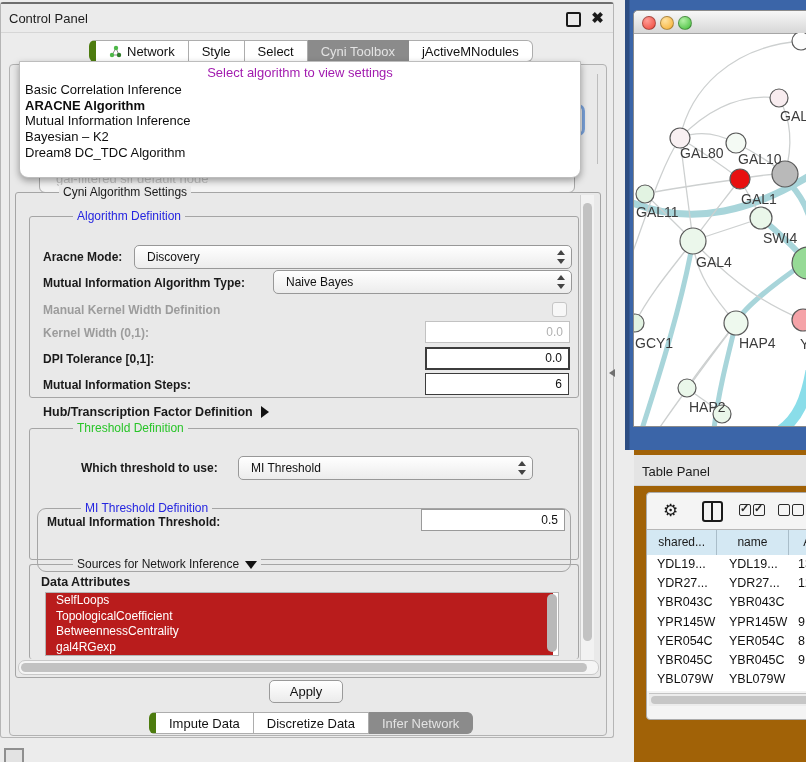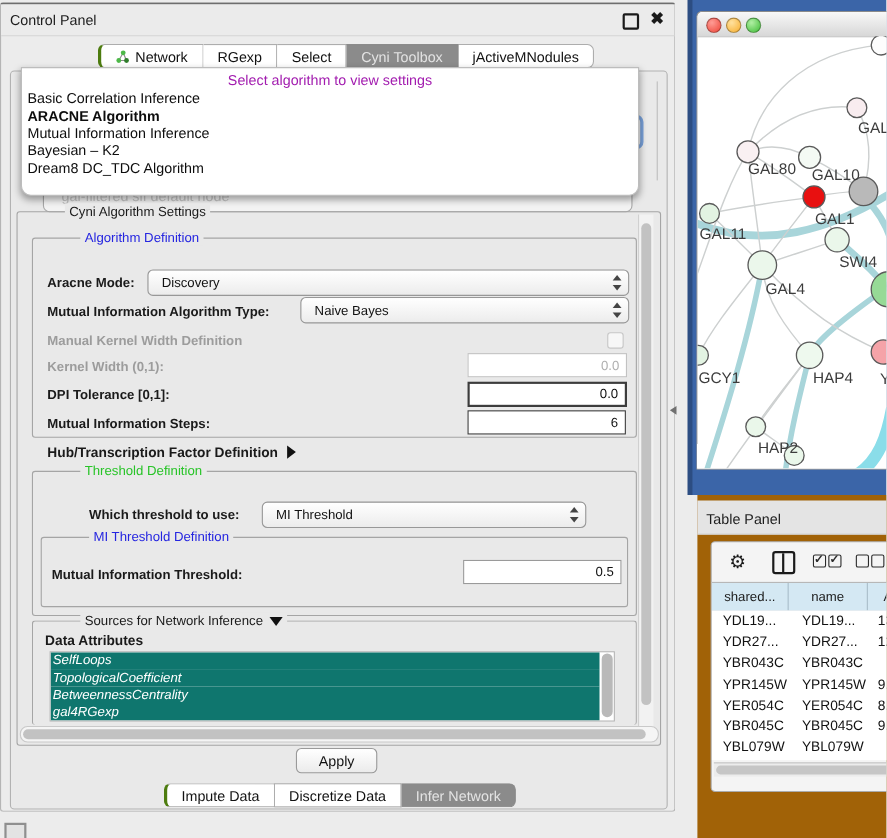--- a/index.html
+++ b/index.html
@@ -11,21 +11,21 @@
   .cp{left:0;top:2px;width:612px;height:733px;background:#ececec;border:1px solid #b5b5b5;border-top:2px solid #6e6e6e;border-radius:3px;}
   .cp-titlebar{left:0;top:0;width:100%;height:28px;background:#ebebeb;border-bottom:1px solid #d6d6d6;}
   .cp-title{left:8px;top:7px;font-size:13px;color:#1c1c1c;}
   .win-btn{top:6px;width:15px;height:15px;font-size:13px;color:#1a1a1a;text-align:center;line-height:15px;cursor:default;}
   .float-btn{right:32px;top:8px;width:11px;height:11px;border:2px solid #1a1a1a;border-radius:2px;}
   .close-btn{right:10px;font-weight:bold;font-size:15px;}
 
   
   .seg{display:flex;height:22px;}
   .seg .tab{display:flex;align-items:center;gap:5px;padding:0 13px;background:#fff;border:1px solid #adadad;border-left:none;font-size:13px;color:#111;white-space:nowrap;cursor:default;}
-  .seg .tab:first-child{border-left:3px solid #4d7c0f;border-radius:6px 0 0 6px;}
+  .seg .tab:first-child{border-left:7px solid #4d7c0f;border-radius:6px 0 0 6px;}
   .seg .tab:last-child{border-radius:0 6px 6px 0;}
   .seg .tab.sel{background:#8b8b8b;color:#e3e3e3;border-color:#8b8b8b;}
   .top-tabs{left:88px;top:36px;}
   .bottom-tabs{left:148px;top:708px;}
 
   
   .main-panel{left:8px;top:60px;width:596px;height:670px;background:#e9e9e9;border:1px solid #b2b2b2;border-radius:4px;}
 
   
   .bg-combo{left:38px;top:160px;width:534px;height:27px;background:#f3f3f3;border:1px solid #a8a8a8;border-radius:6px;}
@@ -59,21 +59,21 @@
   .tfield.strong{border:2px solid #3c3c3c;height:19px;line-height:19px;}
   .tfield.med{border:1.5px solid #3c3c3c;}
 
   .checkbox{width:13px;height:13px;border:1px solid #c6c6c6;border-radius:3px;background:#f7f7f7;}
 
   .tri-right{display:inline-block;width:0;height:0;border-top:6px solid transparent;border-bottom:6px solid transparent;border-left:8px solid #111;margin-left:8px;vertical-align:-2px;}
   .tri-down{display:inline-block;width:0;height:0;border-left:6px solid transparent;border-right:6px solid transparent;border-top:8px solid #111;margin-left:6px;vertical-align:-1px;}
 
   
   .attr-list{left:44px;top:588px;width:512px;height:62px;background:#fff;border:1px solid #b4b4b4;overflow:hidden;}
-  .attr-item{height:15.5px;line-height:15.5px;font-size:12px;color:#fff;background:#0f766e;padding-left:2px;width:497px;cursor:default;font-style:italic;}
+  .attr-item{height:15.5px;line-height:15.5px;font-size:12px;color:#fff;background:#b91c1c;padding-left:10px;width:497px;cursor:default;}
   .attr-vscroll{position:absolute;right:1px;top:1px;width:10px;height:58px;background:#b9b9b9;border-radius:5px;}
 
   
   .vscroll{left:579px;top:191px;width:13px;height:466px;background:#f2f2f2;border-left:1px solid #d0d0d0;}
   .vscroll .thumb{position:absolute;left:1.5px;top:8px;width:9px;height:438px;background:#c2c2c2;border-radius:5px;}
   .hscroll{left:17px;top:656px;width:579px;height:13px;background:#f5f5f5;border:1px solid #c9c9c9;border-radius:7px;}
   .hscroll .thumb{position:absolute;left:2px;top:1.5px;width:566px;height:9px;background:#c2c2c2;border-radius:5px;}
 
   .apply-btn{left:268px;top:676px;width:72px;height:21px;background:linear-gradient(#ffffff,#ebebeb);border:1px solid #9a9a9a;border-radius:5px;font-size:13px;color:#111;text-align:center;line-height:21px;cursor:default;}
 
@@ -134,21 +134,21 @@
             <line x1="3" y1="10" x2="7" y2="3" stroke="#8a8a8a"></line>
             <line x1="7" y1="3" x2="10" y2="10" stroke="#8a8a8a"></line>
             <line x1="3" y1="10" x2="10" y2="10" stroke="#8a8a8a"></line>
             <circle cx="3" cy="10" r="2.2" fill="#4db848"></circle>
             <circle cx="7" cy="3" r="2.2" fill="#4db848"></circle>
             <circle cx="10" cy="10" r="2.2" fill="#2f7d2b"></circle>
           </svg>
           <span>Network</span>
         </div>
         <div class="tab">
-          <span>RGexp</span>
+          <span>Style</span>
         </div>
         <div class="tab">
           <span>Select</span>
         </div>
         <div class="tab sel">
           <span>Cyni Toolbox</span>
         </div>
         <div class="tab">
           <span>jActiveMNodules</span>
         </div>
@@ -204,21 +204,21 @@
     </div>
 
     <div class="abs group" style="left:28px;top:424px;width:548px;height:130px;">
       <span class="group-title t-green">Threshold Definition</span>
     </div>
     <span class="abs lbl" style="left:80px;top:457px;">Which threshold to use:</span>
     <div class="abs combo" style="left:237px;top:452px;width:281px;">
       <span>MI Threshold</span>
       <div class="stepper"></div>
     </div>
-    <div class="abs group" style="left:36px;top:484px;width:532px;height:62px;">
+    <div class="abs group" style="left:36px;top:504px;width:532px;height:62px;border-radius:9px;">
       <span class="group-title t-blue">MI Threshold Definition</span>
     </div>
     <span class="abs lbl" style="left:46px;top:511px;">Mutual Information Threshold:</span>
     <div class="abs tfield" style="left:420px;top:505px;width:136px;">0.5</div>
 
     <div class="abs group" style="left:28px;top:560px;width:548px;height:94px;border-bottom:none;">
       <span class="group-title t-black"><span>Sources for Network Inference</span><span class="tri-down"></span></span>
     </div>
     <span class="abs lbl" style="left:40px;top:571px;font-size:12.5px;">Data Attributes</span>
     <div class="abs attr-list">

